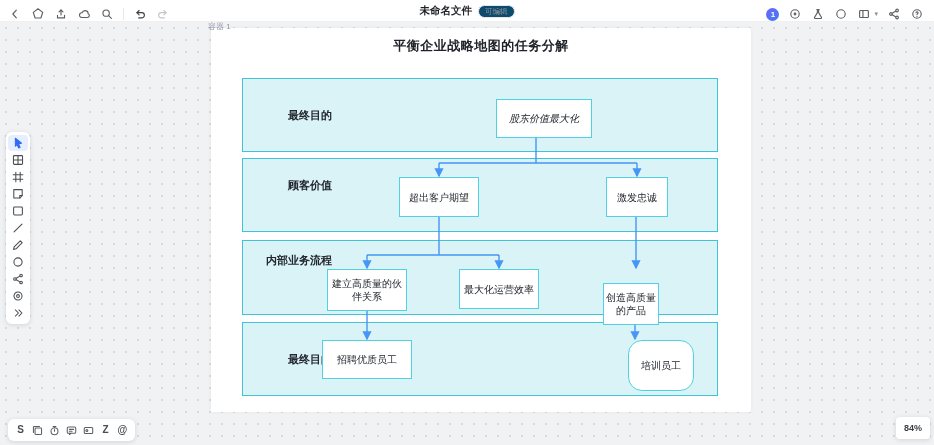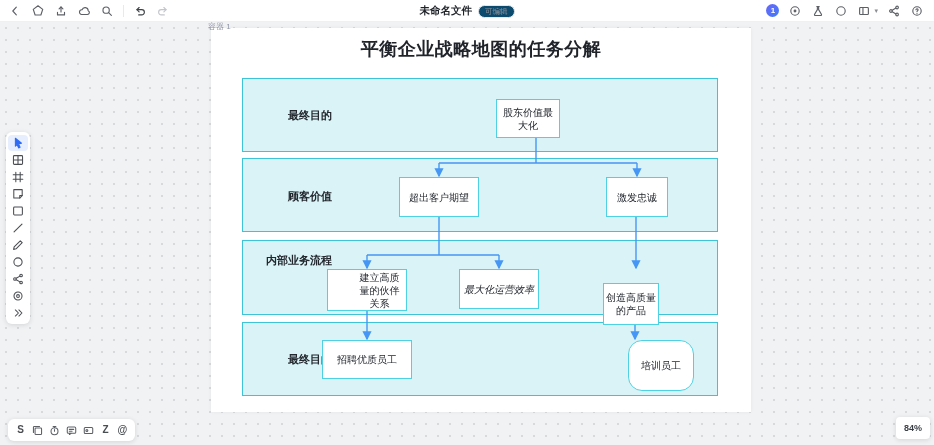--- a/index.html
+++ b/index.html
@@ -4,21 +4,21 @@
 <style>
   * { box-sizing: border-box; margin: 0; padding: 0; }
   html,body { width:934px; height:445px; overflow:hidden;
     font-family:"Liberation Sans","DejaVu Sans",sans-serif; background:#f1f2f3; position:relative; }
   .dots { position:absolute; left:0; top:22px; right:0; bottom:0; z-index:0;
     background-image: radial-gradient(circle, #d7d9dc 1px, rgba(0,0,0,0) 1.2px);
     background-size: 12px 12px; }
 
   
   .topbar { position:absolute; left:0; top:0; width:934px; height:22px; background:#ffffff;
-    z-index:10; display:flex; align-items:center; border-bottom:1px solid #f0f0f1;gap:21px; }
+    z-index:10; display:flex; align-items:flex-end; border-bottom:1px solid #f0f0f1;gap:21px; }
   .tb-left { display:flex; align-items:center; gap:9px; padding-left:8px; }
   .tb-right { display:flex; align-items:center; gap:9px; padding-right:10px; margin-left:auto; }
   .tb-center { position:absolute; left:0; right:0; top:0; height:22px; display:flex;
     align-items:center; justify-content:center; gap:6px; pointer-events:none; }
   .doc-title { font-size:10.5px; color:#1f2329; font-weight:700; }
   .perm-badge { font-size:7.5px; color:#8f939a; background:#0c4a6e; border:1px solid #e7e8ea;
     border-radius:8px; padding:1px 6px; line-height:1.2; }
   .ic { display:block; }
   .ic path, .ic circle, .ic rect, .ic ellipse { stroke:#5c6066; stroke-width:1.3; fill:none;
     stroke-linecap:round; stroke-linejoin:round; }
@@ -45,21 +45,21 @@
   .bt-item { width:17px; height:18px; display:flex; align-items:center; justify-content:center; }
   .zoom-pill { position:absolute; left:896px; top:417px; width:34px; height:22px; z-index:10; background:#fff;
     border-radius:4px; box-shadow:0 1px 5px rgba(31,35,41,.14); display:flex; align-items:center;
     justify-content:center; font-size:9px; font-weight:600; color:#3a3f45; }
 
   
   .frame-label { position:absolute; left:208px; top:21px; z-index:2; font-size:8px; color:#8f94a8; }
   .canvas { position:absolute; left:211px; top:28px; width:540px; height:384px; background:#fff;
     z-index:1; box-shadow:0 0 4px rgba(0,0,0,.05); }
   .diagram-title { position:absolute; left:211px; top:37px; width:540px; text-align:center; z-index:3;
-    font-size:18px; font-weight:700; color:#20242a; letter-spacing:.5px; }
+    font-size:13px; font-weight:700; color:#20242a; letter-spacing:.5px; }
   .band { position:absolute; left:242px; width:476px; height:74px; background:#d9f3f6;
     border:1.5px solid #3fc3d6; z-index:2; }
   .band-label { position:absolute; left:242px; width:90px; text-align:right; z-index:3;
     font-size:11px; font-weight:700; color:#23272e; }
   .connectors { position:absolute; left:0; top:0; z-index:4; pointer-events:none; }
   .cl { stroke:#4596f5; stroke-width:1.4; fill:none; }
   .node { position:absolute; z-index:5; background:#fff; border:1.5px solid #4ed2e3;
     display:flex; align-items:center; justify-content:center; text-align:center;
     font-size:10px; color:#23272e; line-height:1.3; padding:2px; }
 </style>
@@ -228,46 +228,46 @@
 <div class="frame-label">容器 1</div>
 <div class="canvas"></div>
 <div class="diagram-title">平衡企业战略地图的任务分解</div>
 
 <div class="band" style="top:78px;"></div>
 <div class="band" style="top:158px;"></div>
 <div class="band" style="top:240px;height:75px;"></div>
 <div class="band" style="top:322px;"></div>
 
 <div class="band-label" style="top:108px;">最终目的</div>
-<div class="band-label" style="top:189px;padding-left:8px;">顾客价值</div>
+<div class="band-label" style="top:178px;padding-left:8px;">顾客价值</div>
 <div class="band-label" style="top:253px;">内部业务流程</div>
 <div class="band-label" style="top:352px;">最终目的</div>
 
 <svg class="connectors" width="934" height="445" aria-hidden="true">
   <defs>
     <marker id="ah" viewBox="0 0 10 10" refX="8.5" refY="5" markerWidth="6.5" markerHeight="6.5" orient="auto">
       <path d="M0 0 L10 5 L0 10 Z" fill="#4596f5"></path>
     </marker>
   </defs>
   <path class="cl" d="M536 138 V163 M439 163 H637"></path>
   <path class="cl" d="M439 163 V176" marker-end="url(#ah)"></path>
   <path class="cl" d="M637 163 V176" marker-end="url(#ah)"></path>
   <path class="cl" d="M439 217 V255 M367 255 H499"></path>
   <path class="cl" d="M367 255 V268" marker-end="url(#ah)"></path>
   <path class="cl" d="M499 255 V268" marker-end="url(#ah)"></path>
   <path class="cl" d="M636 217 V268" marker-end="url(#ah)"></path>
   <path class="cl" d="M367 311 V339" marker-end="url(#ah)"></path>
   <path class="cl" d="M635 311 V339" marker-end="url(#ah)"></path>
 </svg>
 
-<div class="node" style="left:496px;top:99px;width:64px;height:39px;">股东价值最大化</div>
+<div class="node" style="left:496px;top:99px;width:96px;height:39px;font-style:italic;">股东价值最大化</div>
 <div class="node" style="left:399px;top:177px;width:80px;height:40px;">超出客户期望</div>
 <div class="node" style="left:606px;top:177px;width:62px;height:40px;">激发忠诚</div>
-<div class="node" style="left:327px;top:269px;width:80px;height:42px;padding-left:27px;">建立高质量的伙伴关系</div>
-<div class="node" style="left:459px;top:269px;width:80px;height:40px;font-style:italic;">最大化运营效率</div>
+<div class="node" style="left:327px;top:269px;width:80px;height:42px;">建立高质量的伙伴关系</div>
+<div class="node" style="left:459px;top:269px;width:80px;height:40px;">最大化运营效率</div>
 <div class="node" style="left:603px;top:283px;width:56px;height:42px;">创造高质量的产品</div>
 <div class="node" style="left:322px;top:340px;width:90px;height:39px;">招聘优质员工</div>
 <div class="node" style="left:628px;top:340px;width:66px;height:51px;border-radius:14px;">培训员工</div>
 
 <div class="bottom-toolbar">
   <div class="bt-item">
       <span class="icon-text">S</span>
     </div>
   <div class="bt-item">
       <svg class="ic" width="13" height="13" viewBox="0 0 16 16" aria-hidden="true">

